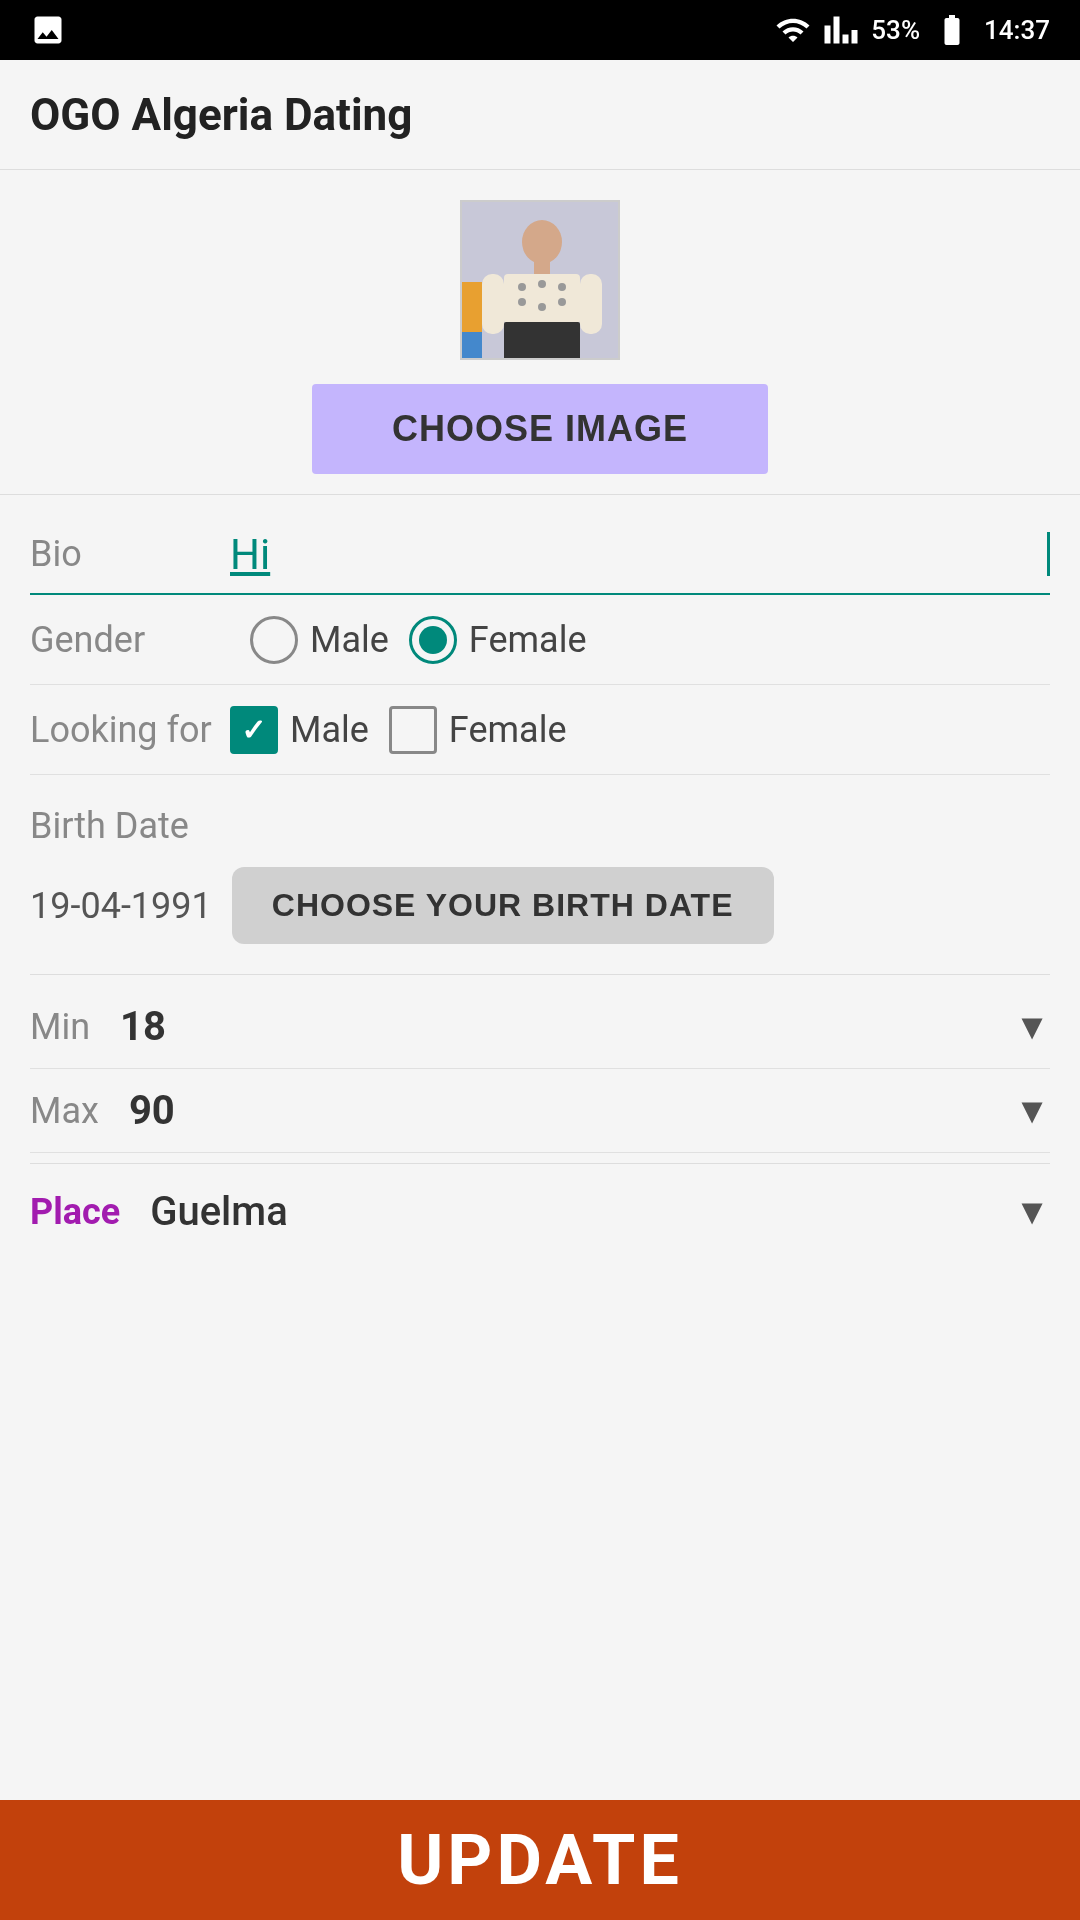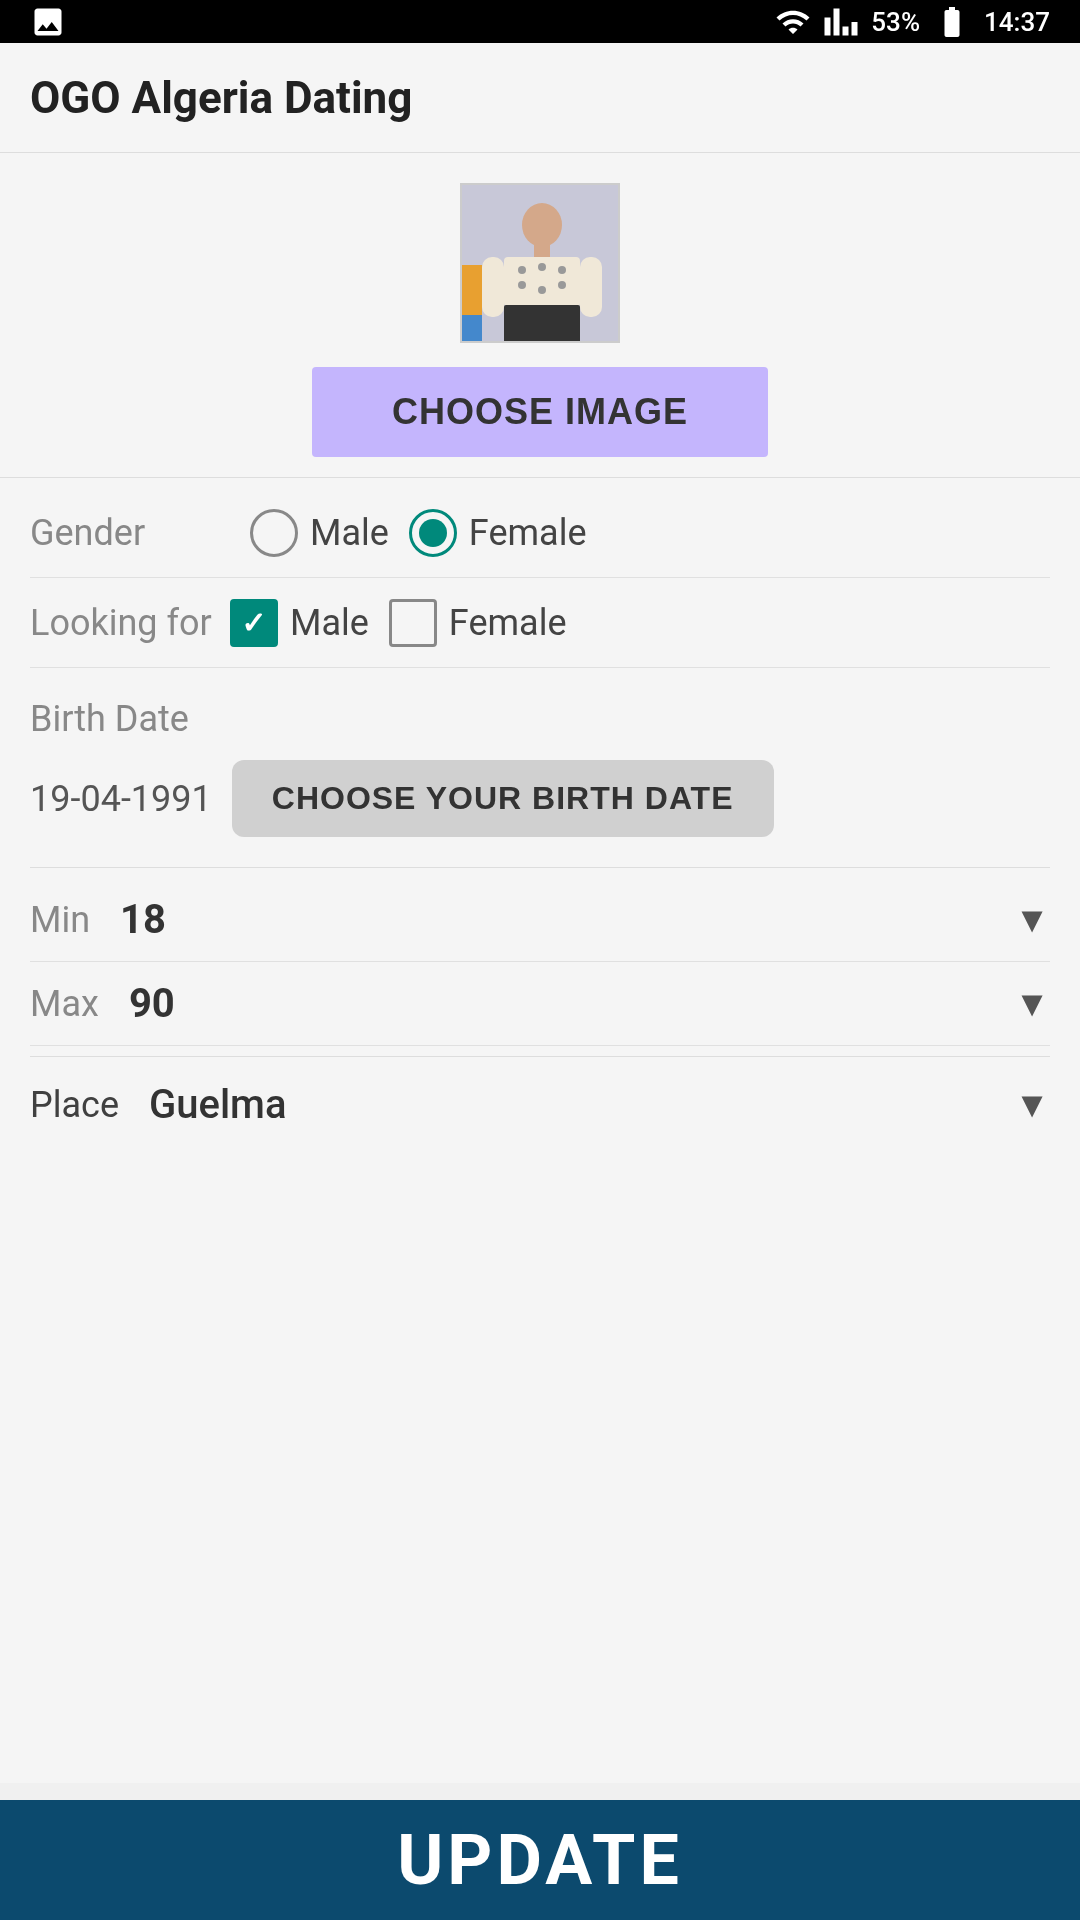--- a/index.html
+++ b/index.html
@@ -10,21 +10,21 @@
       height: 1920px;
       font-family: 'Roboto', Arial, sans-serif;
       background-color: #f0f0f0;
       overflow: hidden;
       position: relative;
     }
 
     
     .status-bar {
       width: 100%;
-      height: 43px;
+      height: 60px;
       background-color: #000;
       display: flex;
       align-items: center;
       justify-content: space-between;
       padding: 0 30px;
     }
     .status-bar-left {
       display: flex;
       align-items: center;
     }
@@ -322,37 +322,38 @@
     }
 
     .place-left {
       display: flex;
       align-items: center;
       gap: 30px;
     }
 
     .place-label {
       font-size: 36px;
-      color: #404040;
+      color: #a21caf;
+      font-weight: bold;
     }
 
     .place-value {
       font-size: 40px;
       color: #333;
       font-weight: 500;
     }
 
     
     .bottom-bar {
       position: absolute;
       bottom: 0;
       left: 0;
       width: 100%;
       height: 120px;
-      background-color: #0c4a6e;
+      background-color: #c2410c;
       display: flex;
       align-items: center;
       justify-content: center;
       cursor: pointer;
     }
 
     .update-btn-text {
       font-size: 70px;
       font-weight: bold;
       color: #fff;
@@ -431,20 +432,27 @@
       </svg>
     </div>
 
     <button class="choose-image-btn">CHOOSE IMAGE</button>
   </div>
 
   <div class="divider"></div>
 
   <div class="form-section">
 
+    <div class="field-row bio-row">
+      <span class="field-label">Bio</span>
+      <div class="bio-input-wrapper">
+        <span class="bio-text">Hi</span>
+        <span class="bio-cursor"></span>
+      </div>
+    </div>
 
     <div class="field-row gender-row">
       <span class="field-label">Gender</span>
       <div class="radio-group">
 
         <div class="radio-option">
           <div class="radio-circle"></div>
           <span class="radio-label">Male</span>
         </div>
 

